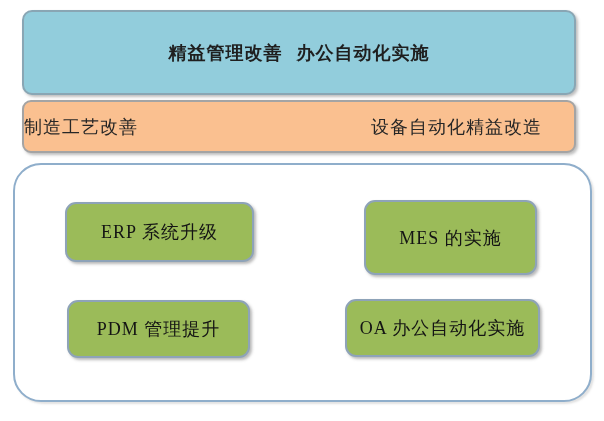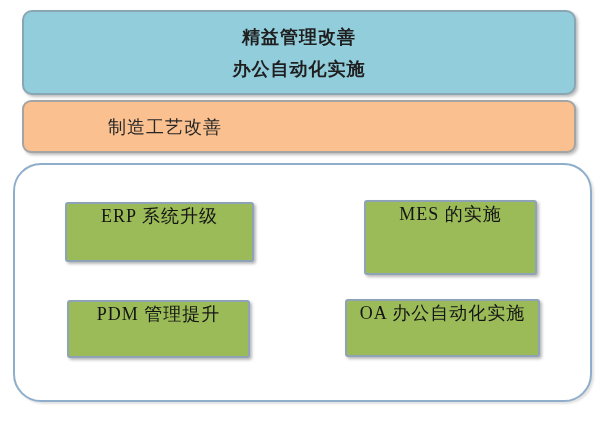--- a/index.html
+++ b/index.html
@@ -19,21 +19,20 @@
   
   .banner {
     position: absolute;
     left: 22px; top: 10px;
     width: 554px; height: 85px;
     background: #92CDDC;
     border: 2px solid #89A6B4;
     border-radius: 10px;
     box-shadow: 2px 2px 3px rgba(110,110,110,0.45);
     display: flex;
-    flex-direction: column;
     align-items: center;
     justify-content: center;
     gap: 14px;
   }
   .banner-line {
     font-size: 18px;
     font-weight: bold;
     letter-spacing: 1px;
     line-height: 18px;
     color: #1f1f1f;
@@ -44,21 +43,20 @@
     position: absolute;
     left: 22px; top: 100px;
     width: 554px; height: 53px;
     background: #FAC090;
     border: 2px solid #A4A4A4;
     border-radius: 9px;
     box-shadow: 2px 2px 3px rgba(110,110,110,0.45);
     display: flex;
     align-items: center;
     justify-content: space-between;
-    padding-left: 84px;
     padding-right: 32px;
   }
   .band-label {
     font-size: 18px;
     letter-spacing: 1px;
     line-height: 18px;
     color: #262626;
   }
 
   
@@ -70,24 +68,24 @@
     border: 2px solid #8FAECB;
     border-radius: 28px;
     box-shadow: 2px 2px 2px rgba(140,140,140,0.25);
   }
 
   
   .sys {
     position: absolute;
     background: #9BBB59;
     border: 2px solid #8EA3B8;
-    border-radius: 3px;
+    border-radius: 11px;
     box-shadow: 2px 2px 3px rgba(100,100,100,0.45);
     display: flex;
-    align-items: flex-start;
+    align-items: center;
     justify-content: center;
   }
   .sys-label {
     font-size: 18px;
     letter-spacing: 1px;
     color: #141414;
     white-space: nowrap;
   }
   .sys-erp { left: 50px; top: 37px;  width: 189px; height: 60px; }
   .sys-mes { left: 349px; top: 35px; width: 173px; height: 75px; }
@@ -99,20 +97,21 @@
 
 <div class="canvas">
 
   <div class="banner">
     <div class="banner-line">精益管理改善</div>
     <div class="banner-line">办公自动化实施</div>
   </div>
 
   <div class="band">
     <span class="band-label">制造工艺改善</span>
+    <span class="band-label">设备自动化精益改造</span>
   </div>
 
   <div class="panel">
 
     <div class="sys sys-erp">
       <span class="sys-label">ERP 系统升级</span>
     </div>
 
     <div class="sys sys-mes">
       <span class="sys-label">MES 的实施</span>

